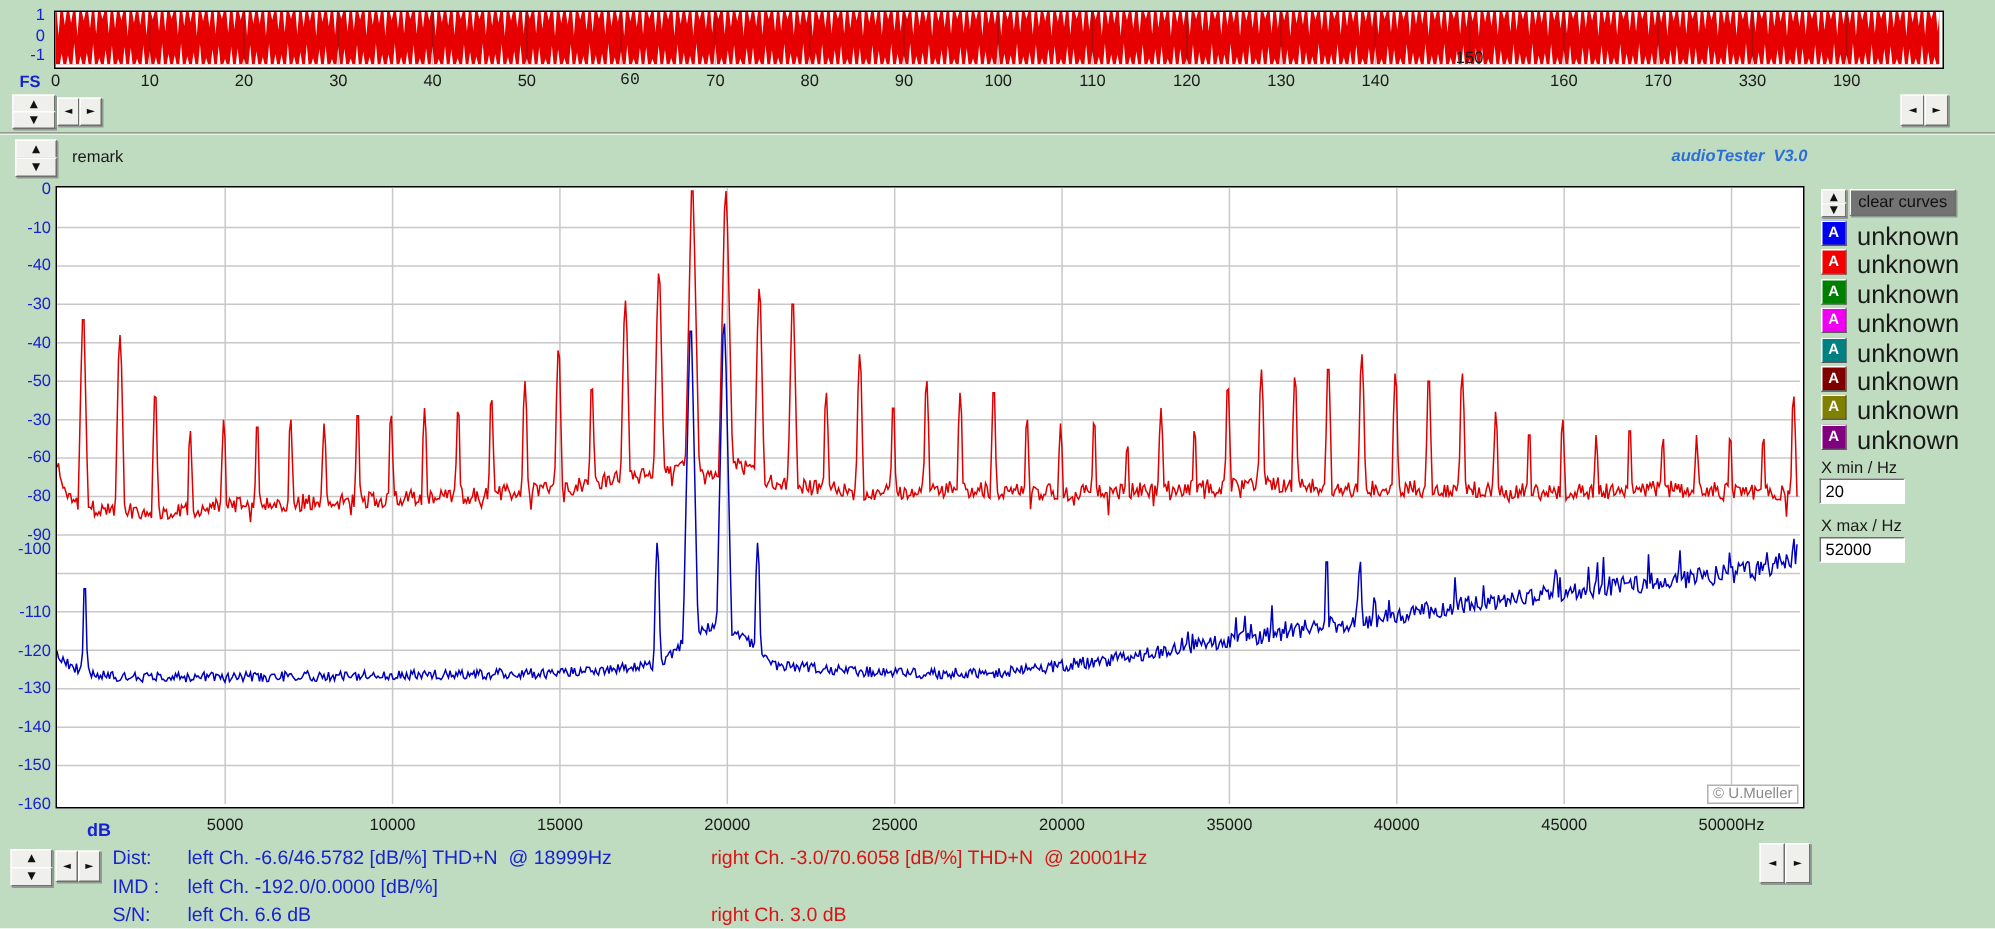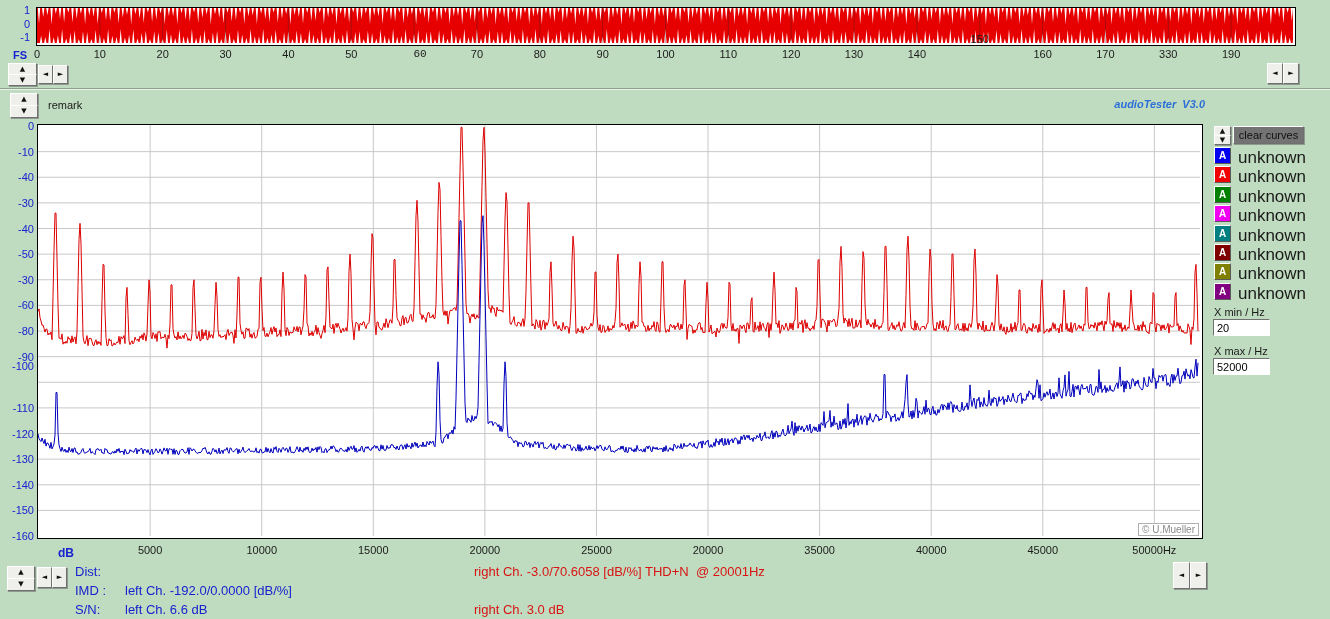--- a/index.html
+++ b/index.html
@@ -197,20 +197,21 @@
   <div class="lbl" style="left:1214px;top:345px;">X max / Hz</div>
   <input class="field" style="left: 1213px; top: 358px; width: 52px;" value="52000">
 
   <div class="b3" style="left:7px;top:566px;width:26px;height:11px;">▲</div>
   <div class="b3" style="left:7px;top:578px;width:26px;height:11px;">▼</div>
   <div class="b3" style="left:37px;top:567px;width:13px;height:19px;">◄</div>
   <div class="b3" style="left:52px;top:567px;width:13px;height:19px;">►</div>
   <div id="statusRows">
       <div class="statusrow" style="top: 564px;">
         <span class="blue" style="left: 75px;">Dist:</span>
+        <span class="blue" style="left: 125px;">left Ch. -6.6/46.5782 [dB/%] THD+N  @ 18999Hz</span>
         <span class="red" style="left: 474px;">right Ch. -3.0/70.6058 [dB/%] THD+N  @ 20001Hz</span>
       </div>
       <div class="statusrow" style="top: 583px;">
         <span class="blue" style="left: 75px;">IMD :</span>
         <span class="blue" style="left: 125px;">left Ch. -192.0/0.0000 [dB/%]</span>
       </div>
       <div class="statusrow" style="top: 602px;">
         <span class="blue" style="left: 75px;">S/N:</span>
         <span class="blue" style="left: 125px;">left Ch. 6.6 dB</span>
         <span class="red" style="left: 474px;">right Ch. 3.0 dB</span>

